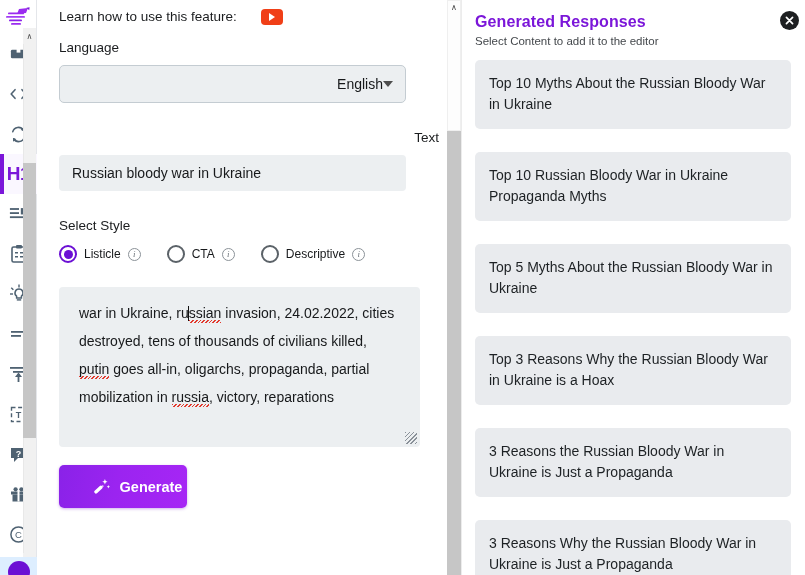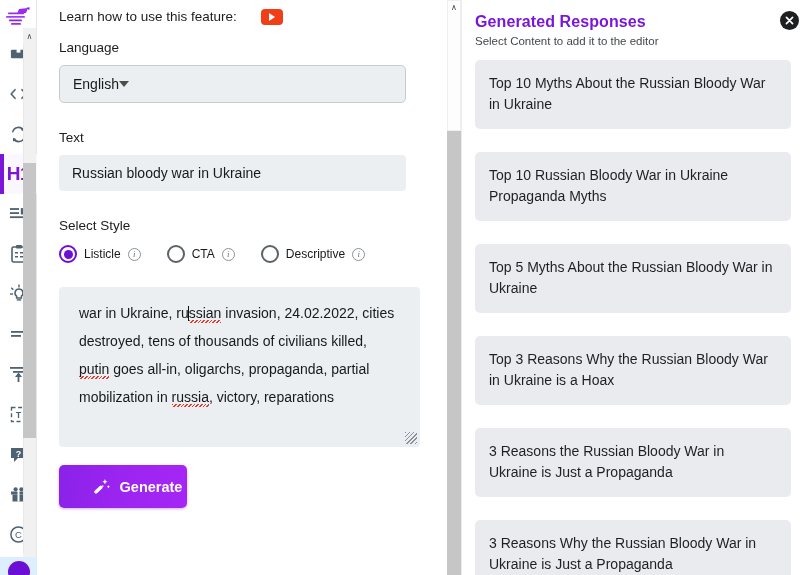--- a/index.html
+++ b/index.html
@@ -82,32 +82,32 @@
   }
 
   .field-label {
     font-size: 13.5px; color: #1b1d1f;
   }
   .lang-block { margin-top: 10px; }
   .select-box {
     margin-top: 10px;
     height: 38px; width: 347px;
     background: #eceff1; border: 1px solid #c4ccd2; border-radius: 5px;
-    display: flex; align-items: center; justify-content: flex-start;
+    display: flex; align-items: center; justify-content: flex-end;
     padding: 0 12px 0 13px;
     font-size: 14px; color: #17191b;
   }
   .caret {
     width: 0; height: 0;
     border-left: 5px solid transparent;
     border-right: 5px solid transparent;
     border-top: 6px solid #4d4d4d;
   }
 
-  .text-block { margin-top: 27px; }
+  .text-block { margin-top: 27px; text-align: right; }
   .text-input {
     margin-top: 10px;
     height: 36px; width: 347px;
     background: #eceff1; border: none; border-radius: 4px;
     display: flex; align-items: center;
     padding: 0 13px;
     font-size: 14px; color: #17191b;
   }
 
   .style-block { margin-top: 27px; }

